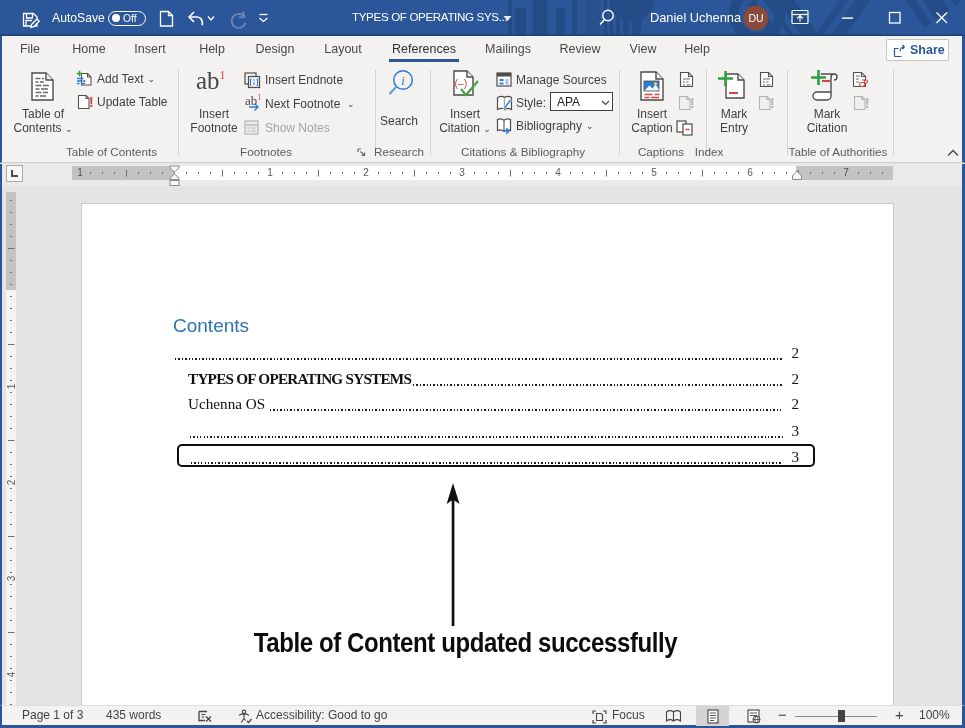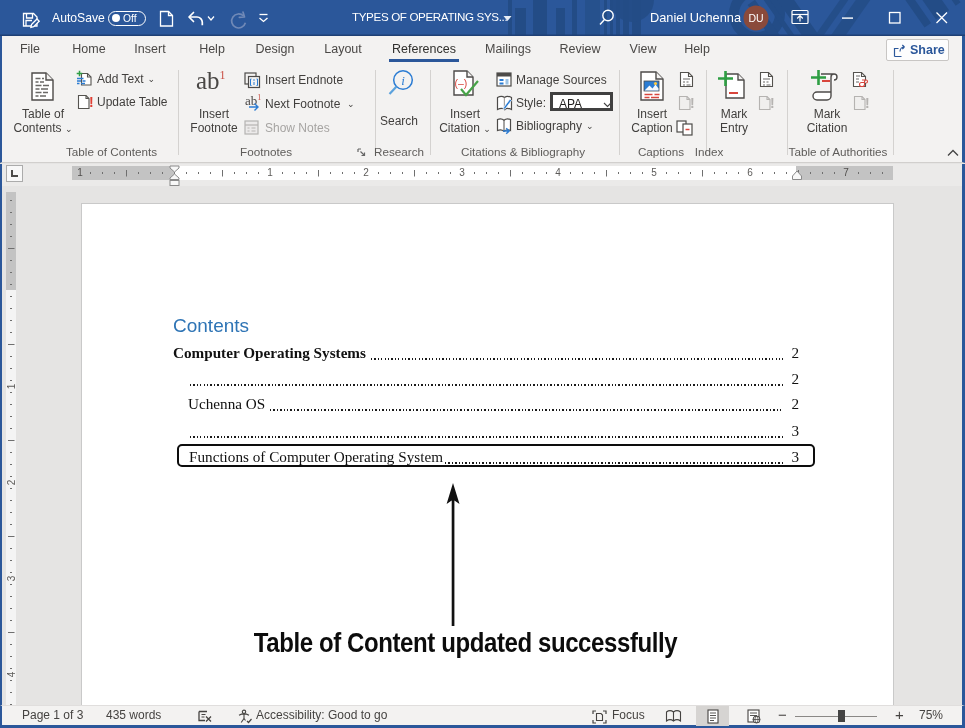--- a/index.html
+++ b/index.html
@@ -252,21 +252,21 @@
       <rect x="9.5" y="7" width="3" height="5.5" fill="#9cc3e5"></rect>
     </svg>
     <div class="smallrow" style="left:514px; top:9px;">Manage Sources</div>
 
     <svg class="abs" style="left:494px; top:32px;" width="18" height="17" viewBox="0 0 18 17">
       <path d="M1.5 2.5 c3-1.5 5-1.5 7 0 v12 c-2-1.5-4-1.5-7 0 z" fill="#fff" stroke="#4d4b49" stroke-width="1.2"></path>
       <path d="M8.5 2.5 c2-1.5 4-1.5 7 0 v12 c-3-1.5-5-1.5-7 0" fill="#fff" stroke="#4d4b49" stroke-width="1.2"></path>
       <path d="M14 4 l-6 8 l-1.5 3 l3 -1.5 l6 -8 z" fill="#2b7cd3" stroke="#fff" stroke-width="0.7"></path>
     </svg>
     <div class="smallrow" style="left:514px; top:32px;">Style:</div>
-    <div class="abs" style="left:548px; top:29px; width:63px; height:19px; background:#fff; border:3px solid #404040;">
+    <div class="abs" style="left:548px; top:29px; width:63px; height:19px; background:#fff; border:1px solid #404040;">
       <span class="abs" style="left:6px; top:2px; font-size:12px; color:#201f1e;">APA</span>
       <svg class="abs" style="left:50px; top:7px;" width="9" height="6">
           <path d="M1 1 l3.5 3.5 L8 1" stroke="#444" stroke-width="1.1" fill="none"></path>
         </svg>
     </div>
 
     <svg class="abs" style="left:494px; top:55px;" width="18" height="17" viewBox="0 0 18 17">
       <path d="M1.5 1.5 c2.5-1 4.5-1 6.5 0.8 c2-1.8 4-1.8 6.5-0.8 v11 c-2.5-1-4.5-1-6.5 0.8 c-2-1.8-4-1.8-6.5-0.8 z" fill="#fff" stroke="#4d4b49" stroke-width="1.2"></path>
       <path d="M8 2.3 v11" stroke="#4d4b49" stroke-width="1"></path>
       <path d="M7 13 h6 m-2.8 -2.8 l3 2.8 l-3 2.8" stroke="#2b7cd3" stroke-width="1.4" fill="none"></path>
@@ -387,39 +387,38 @@
           repeating-linear-gradient(180deg, #6f6f6f 0 1.2px, transparent 1.2px 96px);
         background-size: 2.4px 100%, 6.5px 100%; background-position: 3.8px 8px, 1.8px 56px; background-repeat:no-repeat;"></div>
       <div class="vnum" style="top:190px;">1</div>
       <div class="vnum" style="top:286px;">2</div>
       <div class="vnum" style="top:382px;">3</div>
       <div class="vnum" style="top:478px;">4</div>
     </div>
     <div id="page">
       <div class="abs" style="left:91px; top:111px; font-size:19px; color:#2e74b5;">Contents</div>
       <div class="toc" style="left:91px; top:139px; width:626px; font-weight:bold;">
-          <span class="t">Computer Operating Systems </span>
           <span class="lead"></span>
           <span class="pn">2</span>
         </div>
       <div class="toc" style="left:106px; top:165px; width:611px; font-weight:bold; letter-spacing:-0.75px;">
+          <span class="t">TYPES OF OPERATING SYSTEMS</span>
           <span class="lead"></span>
           <span class="pn">2</span>
         </div>
       <div class="toc" style="left:106px; top:190px; width:611px;">
           <span class="t">Uchenna OS </span>
           <span class="lead"></span>
           <span class="pn">2</span>
         </div>
       <div class="toc" style="left:106px; top:217px; width:611px;">
           <span class="lead"></span>
           <span class="pn">3</span>
         </div>
       <div class="toc" style="left:107px; top:243px; width:610px;">
-          <span class="t">Functions of Computer Operating System</span>
           <span class="lead"></span>
           <span class="pn">3</span>
         </div>
       <div class="abs" style="left:95px; top:239.5px; width:638px; height:23.5px; border:2.6px solid #0d0d0d; border-radius:5px;"></div>
       <svg class="abs" style="left:360px; top:279px;" width="20" height="145" viewBox="0 0 20 145">
         <path d="M11 0 L4.6 21 L9.7 17.4 L9.7 143 L12.4 143 L12.4 17.4 L17.5 21 Z" fill="#111"></path>
       </svg>
       <div id="bigcaption">Table of Content updated successfully</div>
     </div>
   </div>
@@ -453,15 +452,15 @@
     <svg class="abs" style="left:745px; top:3px;" width="14" height="15" viewBox="0 0 14 15">
       <rect x="1" y="1" width="11" height="12" fill="#fff" stroke="#454341" stroke-width="1.1"></rect>
       <path d="M3 4 h7 M3 6.5 h7" stroke="#454341" stroke-width="0.9"></path>
       <circle cx="9.5" cy="10.5" r="3.5" fill="#f3f2f1" stroke="#454341" stroke-width="1"></circle>
       <path d="M6 10.5 h7 M9.5 7 c-2 2-2 5 0 7 c2-2 2-5 0-7" stroke="#454341" stroke-width="0.8" fill="none"></path>
     </svg>
     <span class="sb" style="left:776px; top:-1px; font-size:15px;">−</span>
     <div class="abs" style="left:793px; top:9.5px; width:82px; height:1.5px; background:#8a8886;"></div>
     <div class="abs" style="left:836px; top:4px; width:7px; height:12px; background:#444;"></div>
     <span class="sb" style="left:893px; top:-1px; font-size:15px;">+</span>
-    <span class="sb" style="left:917px;">75%</span>
+    <span class="sb" style="left:917px;">100%</span>
   </div>
 </div>
 
 </body></html>

